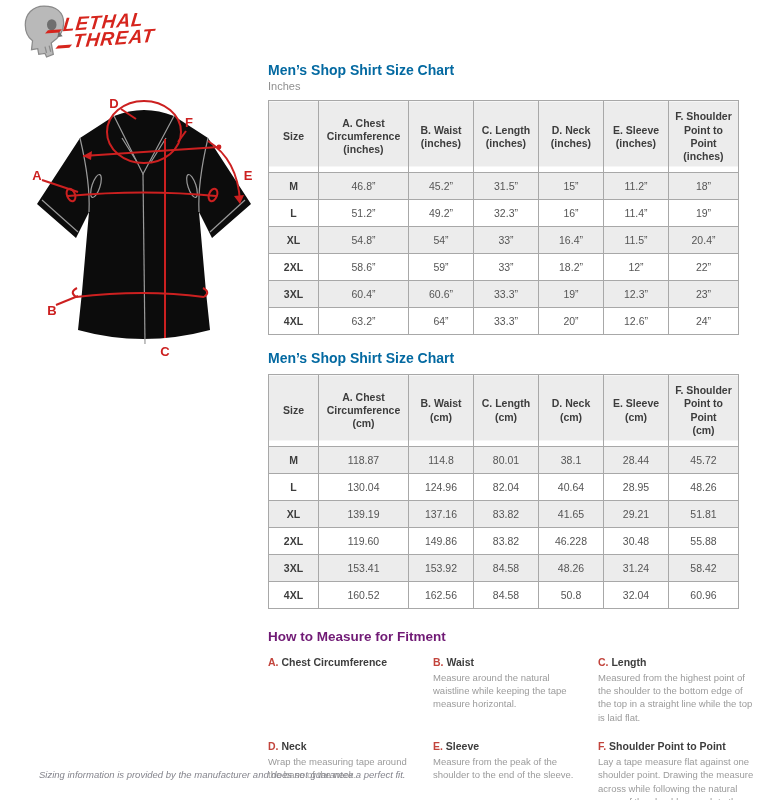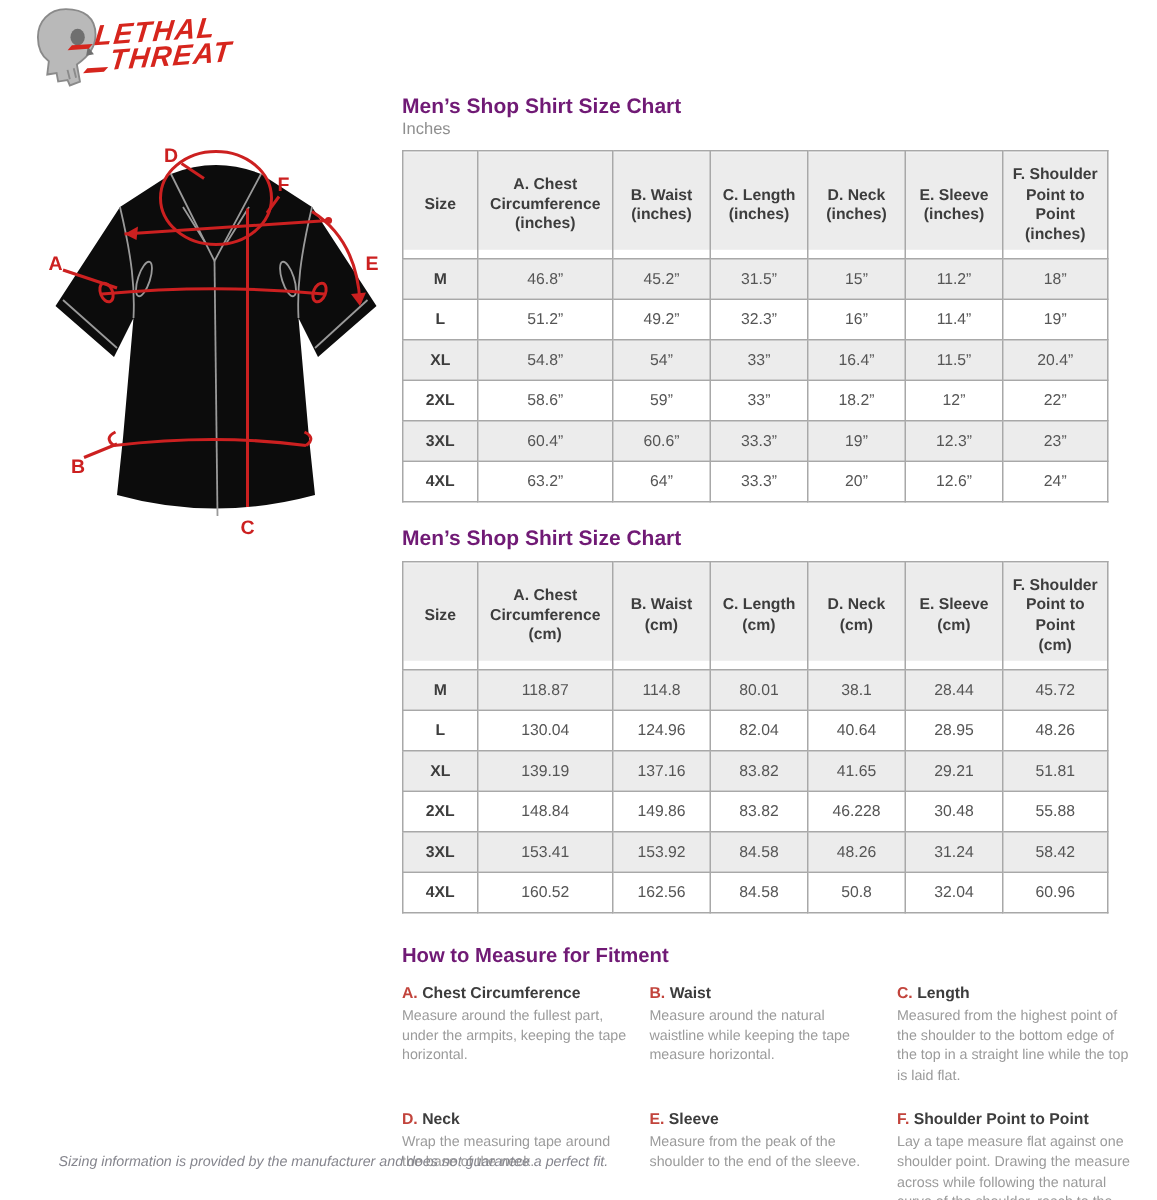--- a/index.html
+++ b/index.html
@@ -14,21 +14,21 @@
              letter-spacing:1px;color:#d6251d;position:relative;white-space:nowrap;}
   .logo-word.w2{margin-left:12px;}
   .logo-word::after{content:"";position:absolute;left:-16px;bottom:2px;width:14px;height:3px;
                     background:#d6251d;transform:skewX(-40deg);}
 
   
   .shirt-figure{position:absolute;left:26px;top:92px;width:238px;height:270px;}
 
   
   .content{position:absolute;left:268px;top:63px;width:480px;}
-  .chart-title{font-size:14px;font-weight:bold;color:#701a75;line-height:1.1;}
+  .chart-title{font-size:14px;font-weight:bold;color:#0369a1;line-height:1.1;}
   .chart-subtitle{font-size:11px;color:#8f8f8f;margin-top:2px;}
   .size-table{border-collapse:collapse;table-layout:fixed;width:470px;margin-top:8px;}
   .size-table th,.size-table td{border:1px solid #a8a8a8;text-align:center;vertical-align:middle;
       font-size:10.5px;color:#555;padding:7px 3px;}
   .size-table thead th{font-weight:bold;color:#3d3d3d;line-height:1.25;padding:9px 4px;
       background:linear-gradient(to bottom,#ececec calc(100% - 6px),#ffffff calc(100% - 6px));}
   .size-table tbody tr:nth-child(odd){background:#ececec;}
   .size-table tbody td:first-child{font-weight:bold;color:#3d3d3d;}
   .section{margin-bottom:14px;}
   .section+.section{margin-top:16px;}
@@ -241,21 +241,21 @@
             <td>XL</td>
             <td>139.19</td>
             <td>137.16</td>
             <td>83.82</td>
             <td>41.65</td>
             <td>29.21</td>
             <td>51.81</td>
           </tr>
           <tr>
             <td>2XL</td>
-            <td>148.84</td>
+            <td>119.60</td>
             <td>149.86</td>
             <td>83.82</td>
             <td>46.228</td>
             <td>30.48</td>
             <td>55.88</td>
           </tr>
           <tr>
             <td>3XL</td>
             <td>153.41</td>
             <td>153.92</td>
@@ -274,21 +274,20 @@
             <td>60.96</td>
           </tr>
         </tbody>
     </table>
   </div>
 
   <div class="howto-heading">How to Measure for Fitment</div>
   <div class="howto-grid">
     <div>
       <div class="hti-title"><span class="hti-letter">A.</span> <span>Chest Circumference</span></div>
-      <div class="hti-text">Measure around the fullest part, under the armpits, keeping the tape horizontal.</div>
     </div>
     <div>
       <div class="hti-title"><span class="hti-letter">B.</span> <span>Waist</span></div>
       <div class="hti-text">Measure around the natural waistline while keeping the tape measure horizontal.</div>
     </div>
     <div>
       <div class="hti-title"><span class="hti-letter">C.</span> <span>Length</span></div>
       <div class="hti-text">Measured from the highest point of the shoulder to the bottom edge of the top in a straight line while the top is laid flat.</div>
     </div>
     <div>

